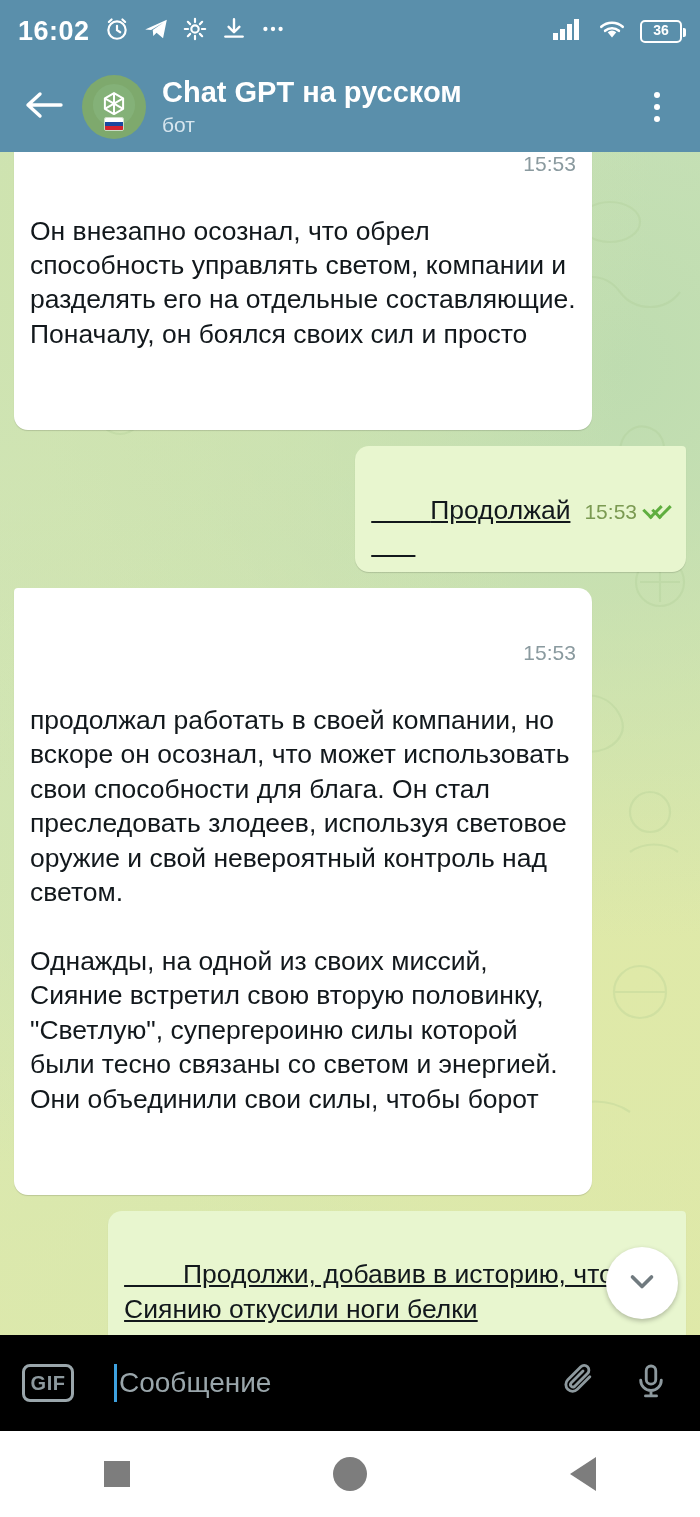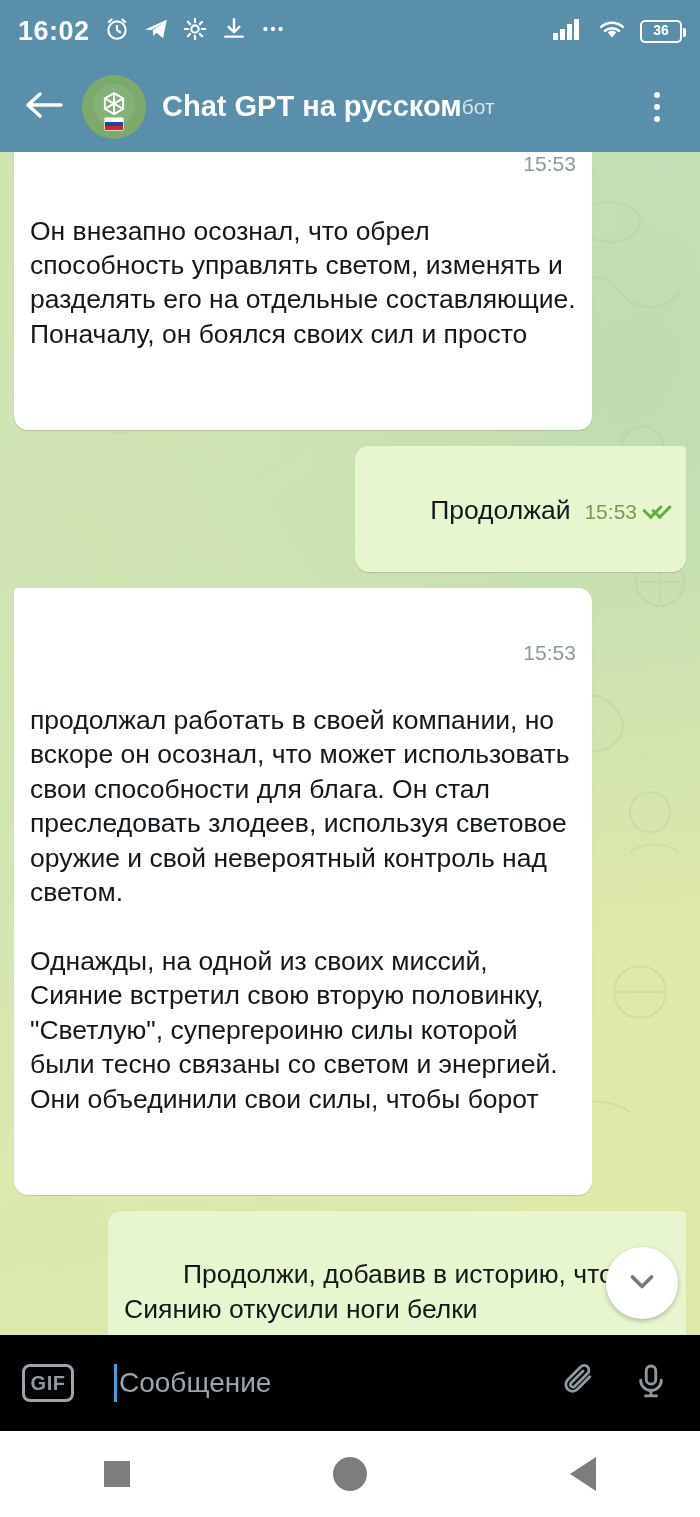--- a/index.html
+++ b/index.html
@@ -112,20 +112,21 @@
     border-radius: 2px;
     overflow: hidden;
     display: flex;
     flex-direction: column;
     border: 1px solid rgba(255,255,255,.6);
   }
   .avatar-flag i { display: block; height: 33.33%; }
   .title-wrap {
     margin-left: 16px;
     display: flex;
+    flex-direction: column;
     justify-content: center;
   }
   .chat-title {
     color: #ffffff;
     font-size: 29px;
     font-weight: bold;
     line-height: 1.1;
   }
   .chat-subtitle {
     color: #d7e6ef;
@@ -197,20 +198,21 @@
   }
   .msg.in {
     background: #ffffff;
     align-self: flex-start;
     border-top-left-radius: 4px;
   }
   .msg.out {
     background: #e8f6cf;
     align-self: flex-end;
     border-top-right-radius: 4px;
+    text-decoration: underline;
   }
   .msg.first-clipped {
     border-top-left-radius: 0;
     margin-top: -2px;
   }
   .msg-text { display: block; }
   .meta {
     float: right;
     margin-left: 16px;
     margin-top: 8px;
@@ -479,21 +481,21 @@
         <path d="M430 1140c12-16 36-16 48 0"></path>
       </g>
     </svg>
 
     <div class="messages">
 
       <div class="msg in first-clipped">
         <span class="meta">
           <span>15:53</span>
         </span>
-        <span class="msg-text">Он внезапно осознал, что обрел способность управлять светом, изменять и разделять его на отдельные составляющие. Поначалу, он боялся своих сил и просто</span>
+        <span class="msg-text">Он внезапно осознал, что обрел способность управлять светом, компании и разделять его на отдельные составляющие. Поначалу, он боялся своих сил и просто</span>
       </div>
 
       <div class="msg out">
         <span class="msg-text" style="display:inline">Продолжай</span><span class="msg-inline-meta"><span>15:53</span><span class="ticks"></span></span>
       </div>
 
       <div class="msg in">
         <span class="meta">
           <span>15:53</span>
         </span>

